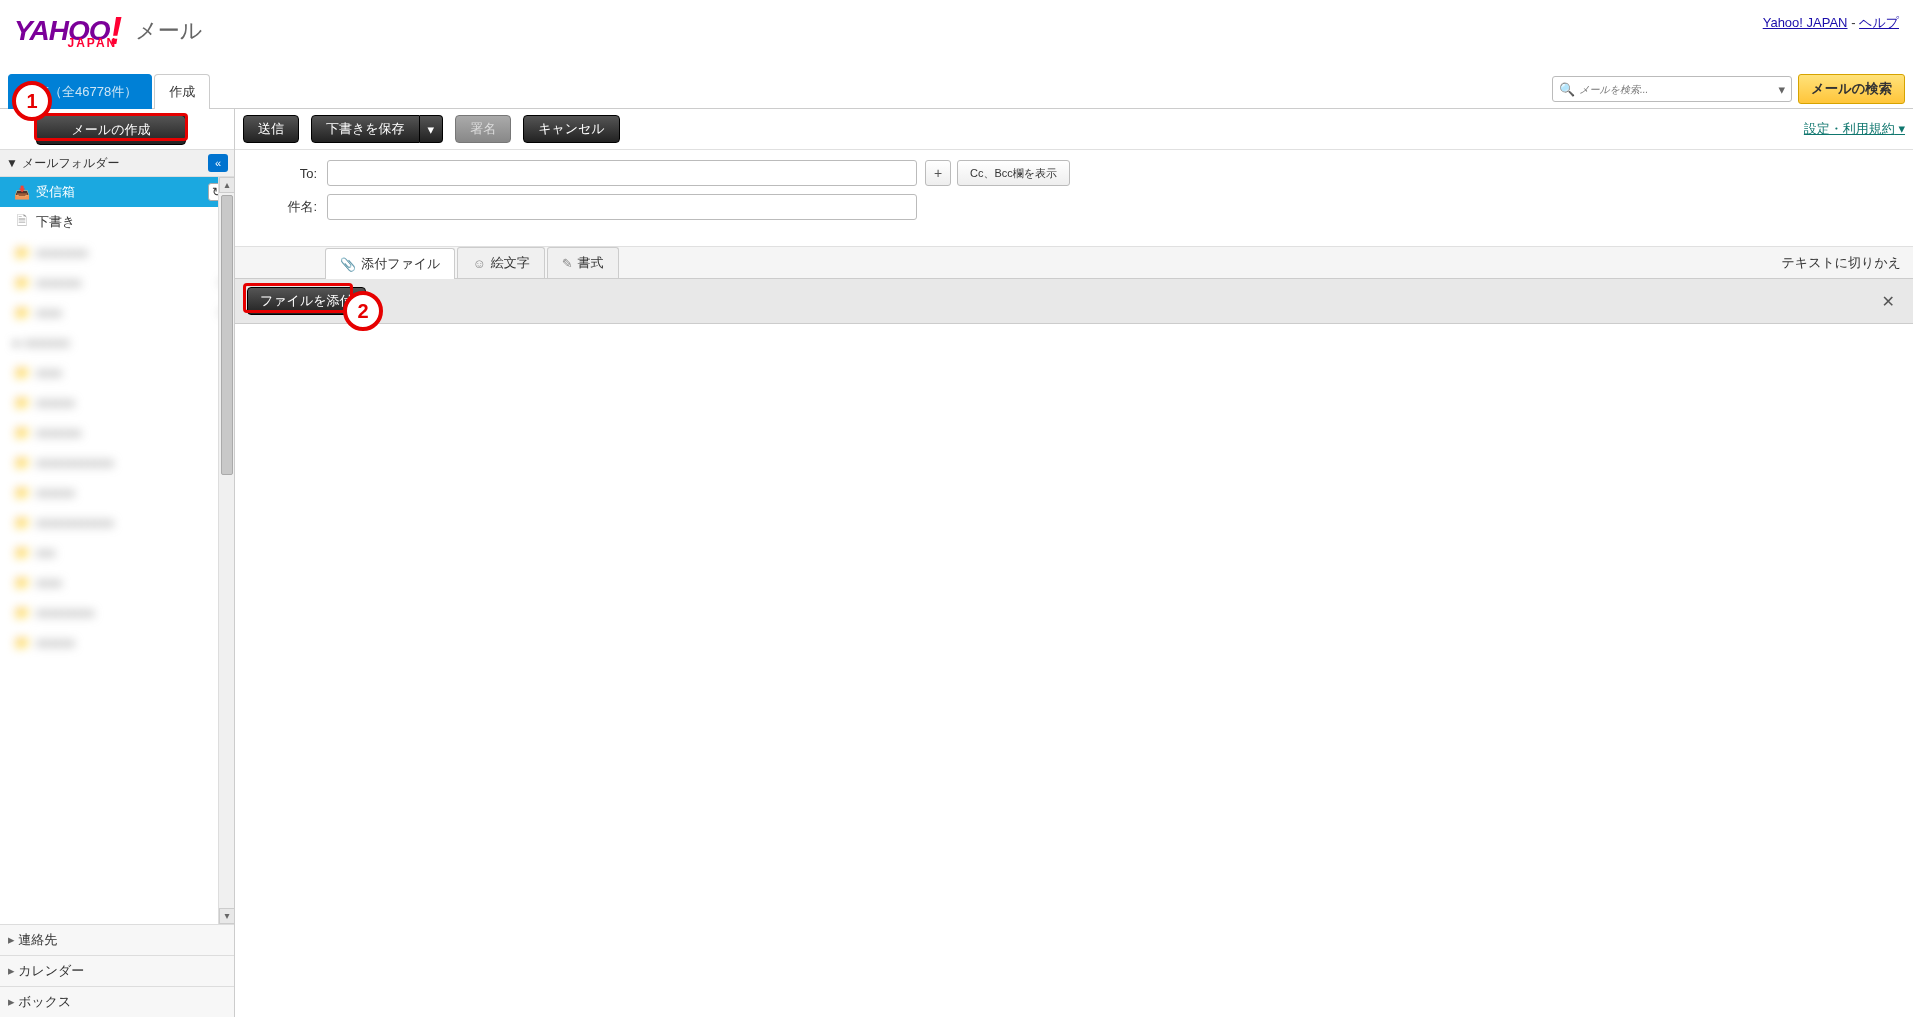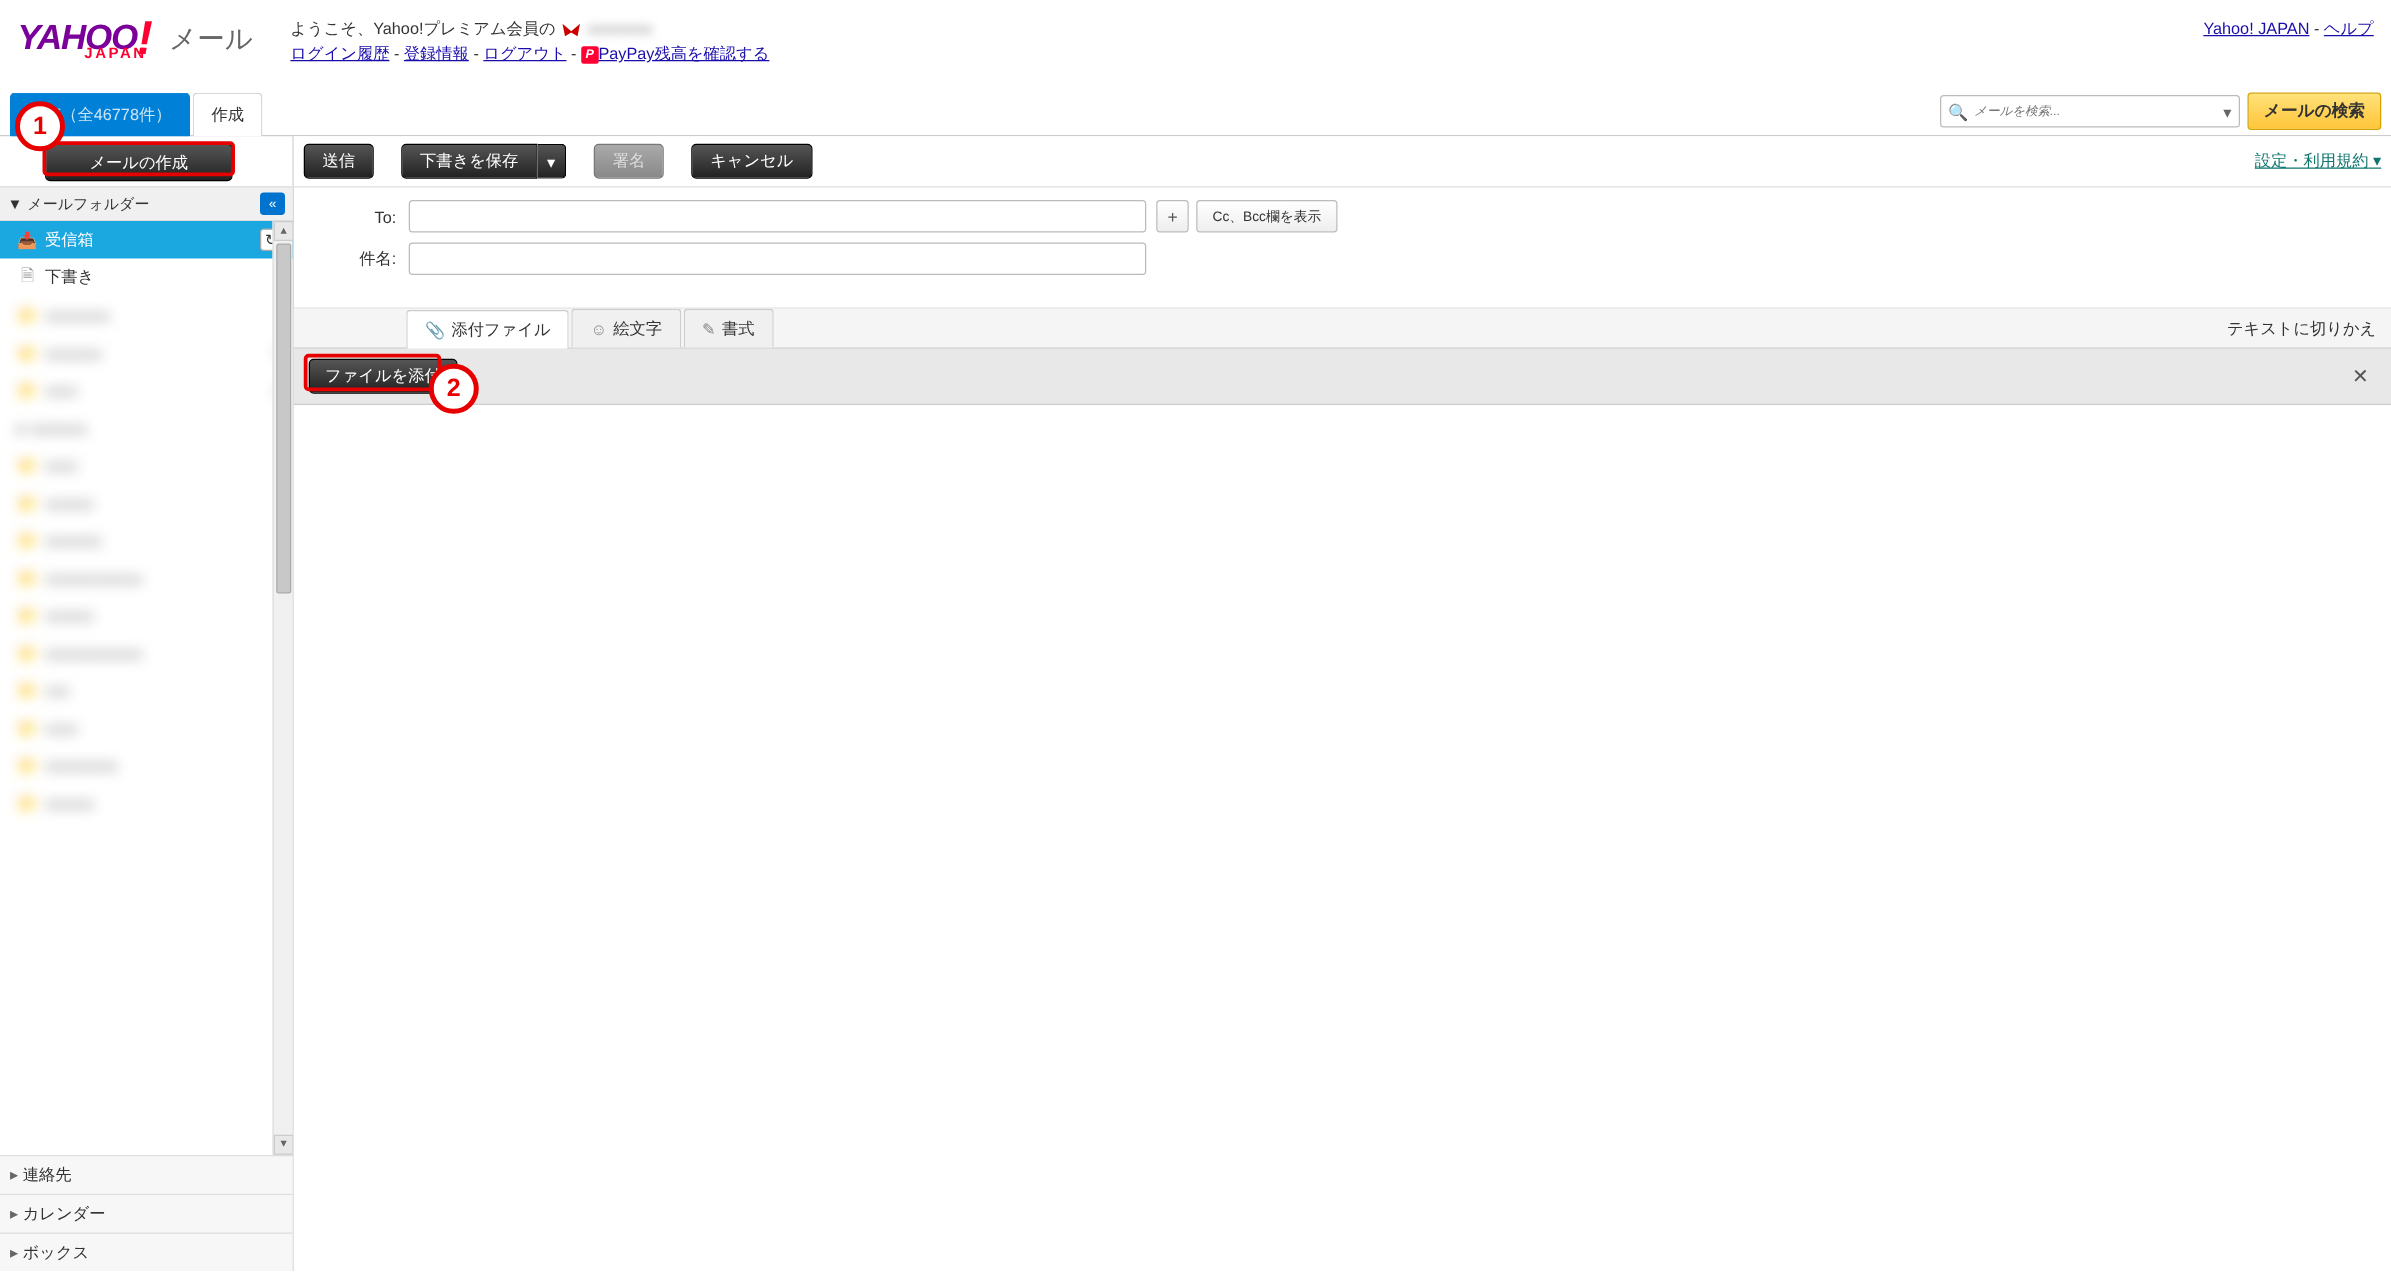--- a/index.html
+++ b/index.html
@@ -53,21 +53,21 @@
 
 .bottom-sections { }
 .bottom-sections .section { padding: 6px 8px; border-top: 1px solid #ddd; background: #f7f7f7; cursor: pointer; }
 .bottom-sections .section::before { content: "▸ "; color: #666; }
 
 .scroll-track { position: absolute; right: 0; top: 0; bottom: 0; width: 16px; background: #f0f0f0; border-left: 1px solid #ddd; }
 .scroll-thumb { position: absolute; left: 2px; width: 12px; background: #c8c8c8; border: 1px solid #aaa; border-radius: 2px; }
 .scroll-btn { position: absolute; left: 0; width: 16px; height: 16px; background: #e8e8e8; text-align: center; line-height: 14px; font-size: 10px; color: #666; border: 1px solid #ccc; }
 
 .main { flex: 1; display: flex; flex-direction: column; position: relative; }
-.toolbar { display: flex; align-items: center; padding: 6px 8px; background: #fff; gap: 22px; border-bottom: 1px solid #e0e0e0; }
+.toolbar { display: flex; align-items: center; padding: 6px 8px; background: #fff; gap: 12px; border-bottom: 1px solid #e0e0e0; }
 .dark-btn { background: linear-gradient(#555,#222); color: #fff; border: 1px solid #000; border-radius: 4px; padding: 4px 14px; cursor: pointer; font-size: 13px; }
 .dark-btn.disabled { background: linear-gradient(#aaa,#888); color: #ddd; border-color: #777; }
 .split-dd { display: flex; }
 .split-dd .dark-btn:first-child { border-radius: 4px 0 0 4px; }
 .split-dd .dark-btn:last-child { border-radius: 0 4px 4px 0; border-left: none; padding: 4px 8px; }
 .toolbar-right { margin-left: auto; }
 .toolbar-right a { color: #0f766e; }
 
 .compose-form { padding: 10px 12px 18px 12px; border-bottom: 1px solid #e0e0e0; }
 .form-row { display: flex; align-items: center; margin-bottom: 8px; }
@@ -95,40 +95,20 @@
 
 <div class="header">
   <div style="position:relative;">
     <span class="logo">
       <span>YAHOO</span><span class="bang">!</span>
       <span class="logo-sub">JAPAN</span>
     </span>
   </div>
   <span class="mail-label">メール</span>
 
-  <div class="welcome">
-    <div class="row1">
-      <span>ようこそ、Yahoo!プレミアム会員の</span>
-      <span class="ribbon-icon">
-        <svg viewBox="0 0 18 14" width="18" height="14">
-            <path d="M2 2 L9 8 L16 2 L14 12 L9 9 L4 12 Z" fill="#c00"></path>
-          </svg>
-      </span>
-      <span class="blurred">xxxxxxxx</span>
-    </div>
-    <div>
-      <a>ログイン履歴</a>
-      <span> - </span>
-      <a>登録情報</a>
-      <span> - </span>
-      <a>ログアウト</a>
-      <span> - </span>
-      <span class="paypay-icon">P</span><a>PayPay残高を確認する</a>
-    </div>
-  </div>
 
   <div class="header-right">
     <a>Yahoo! JAPAN</a>
     <span> - </span>
     <a>ヘルプ</a>
   </div>
 </div>
 
 <div class="tabbar">
   <div class="tab active">

